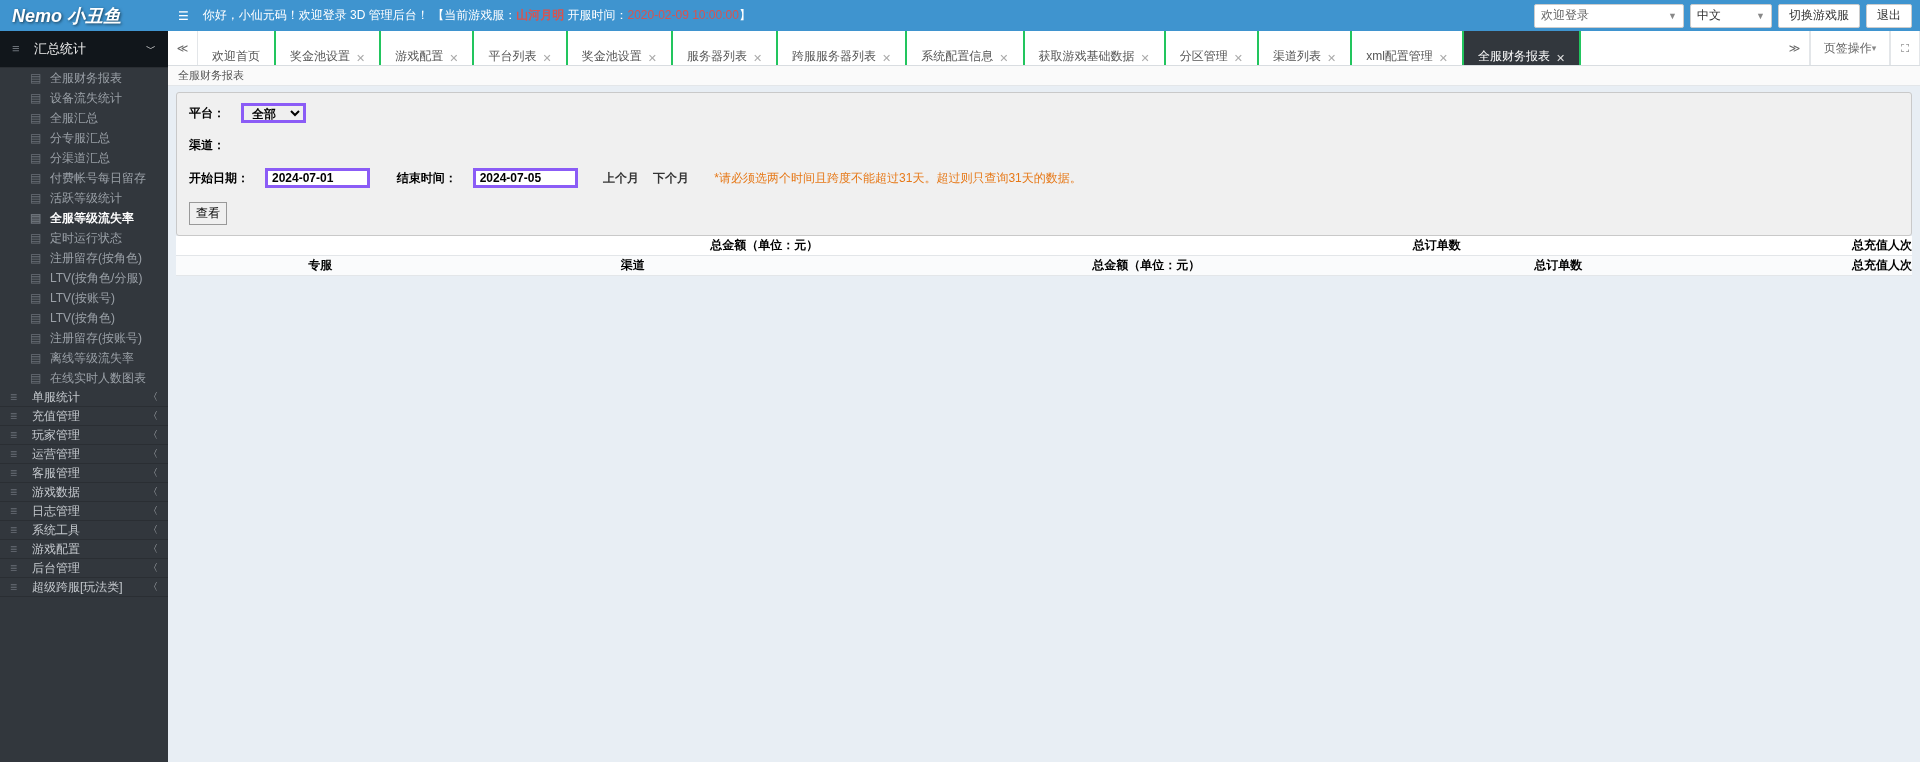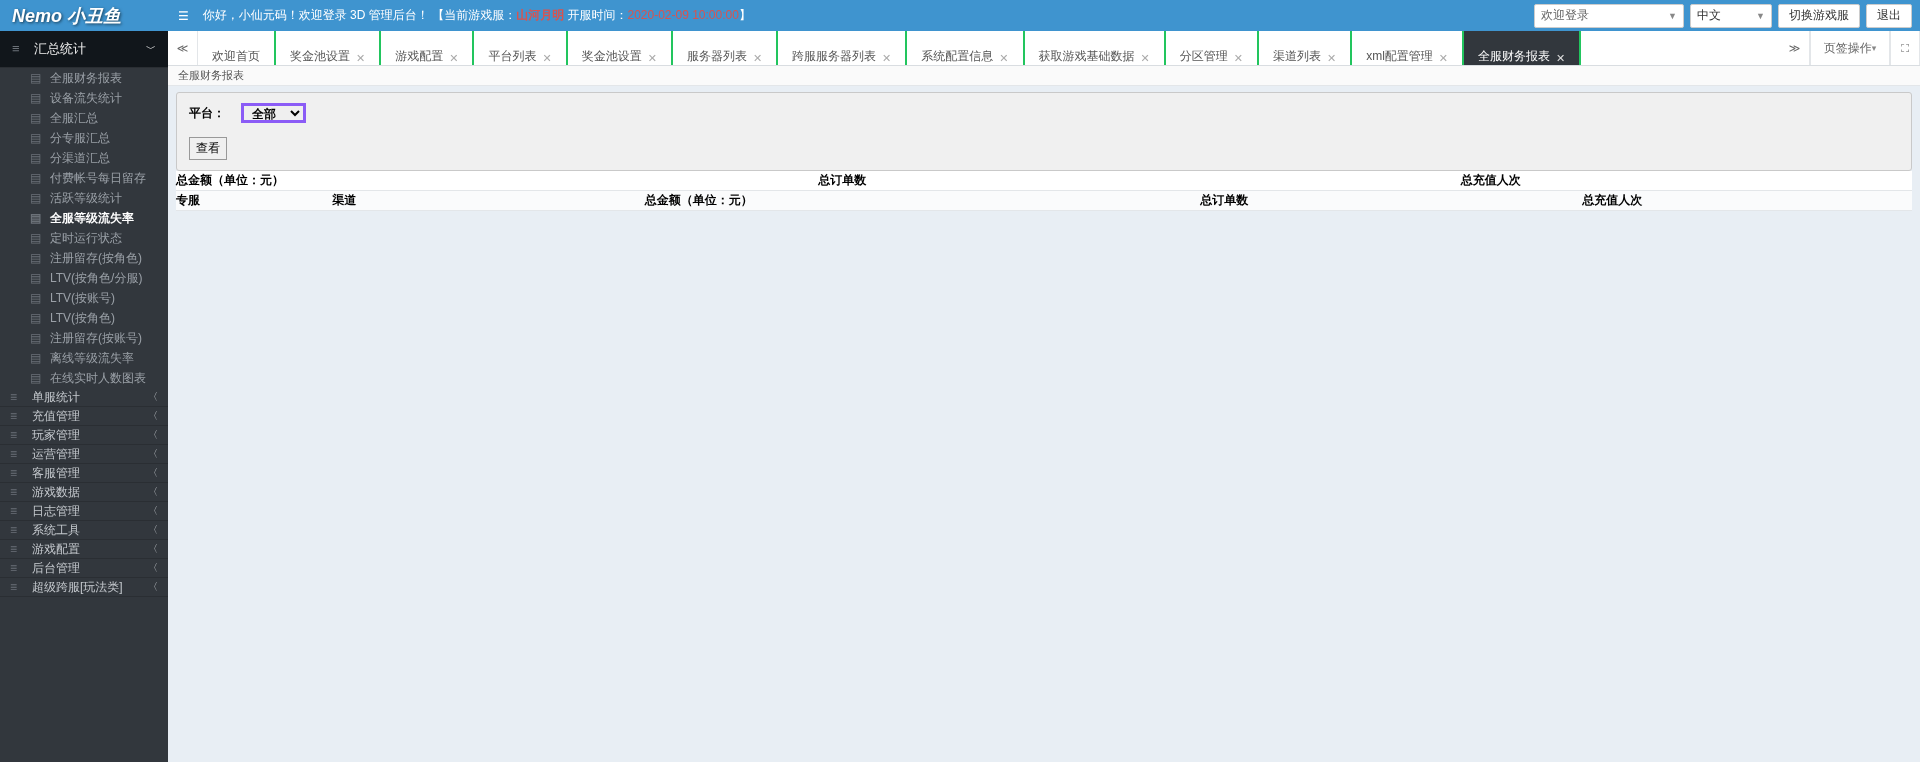--- a/index.html
+++ b/index.html
@@ -46,21 +46,21 @@
 .filter-panel select, .filter-panel input[type=text] { height: 20px; border: 3px solid #8b5cf6; padding: 0 4px; font-size: 12px; font-weight: bold; }
 .filter-panel select { width: 65px; }
 .date-input { width: 105px; }
 .link { color: #333; cursor: pointer; margin: 0 2px; font-weight: bold; }
 .warn { color: #e67817; }
 .btn-search { padding: 2px 6px; border: 1px solid #999; background: #f0f0f0; cursor: pointer; font-size: 12px; font-weight: normal; }
 
 .result { margin: 0 8px; }
 .thead1, .thead2 { display: flex; background: #fff; border-bottom: 1px solid #e3e6e9; height: 20px; align-items: center; font-weight: bold; }
 .thead2 { background: #fafbfc; }
-.th { text-align: left; }
+.th { text-align: right; }
 
 .caret { font-size: 9px; color: #888; }
 </style>
 </head>
 <body>
 
 <div class="topbar">
   <div class="logo">Nemo 小丑鱼</div>
   <div class="hamburger-top">☰</div>
   <div class="welcome">
@@ -269,20 +269,35 @@
       <div class="crumb">全服财务报表</div>
 
       <div class="filter-panel">
         <div class="filter-row">
           <span class="filter-label">平台：</span>
           <select>
             <option>全部</option>
           </select>
         </div>
         <div class="filter-row">
+          <span class="filter-label">渠道：</span>
+        </div>
+        <div class="filter-row">
+          <span class="filter-label">开始日期：</span>
+          <input type="text" class="date-input" value="2024-07-01" style="">
+          &nbsp;&nbsp;
+          <span class="filter-label">结束时间：</span>
+          <input type="text" class="date-input" value="2024-07-05" style="">
+          &nbsp;
+          <span class="link">上个月</span>
+          <span class="link">下个月</span>
+          &nbsp;
+          <span class="warn">*请必须选两个时间且跨度不能超过31天。超过则只查询31天的数据。</span>
+        </div>
+        <div class="filter-row">
           <button class="btn-search">查看</button>
         </div>
       </div>
 
       <div class="result">
         <div class="thead1">
           <div class="th" style="flex:0 0 37%">总金额（单位：元）</div>
           <div class="th" style="flex:0 0 37%">总订单数</div>
           <div class="th" style="flex:1">总充值人次</div>
         </div>

